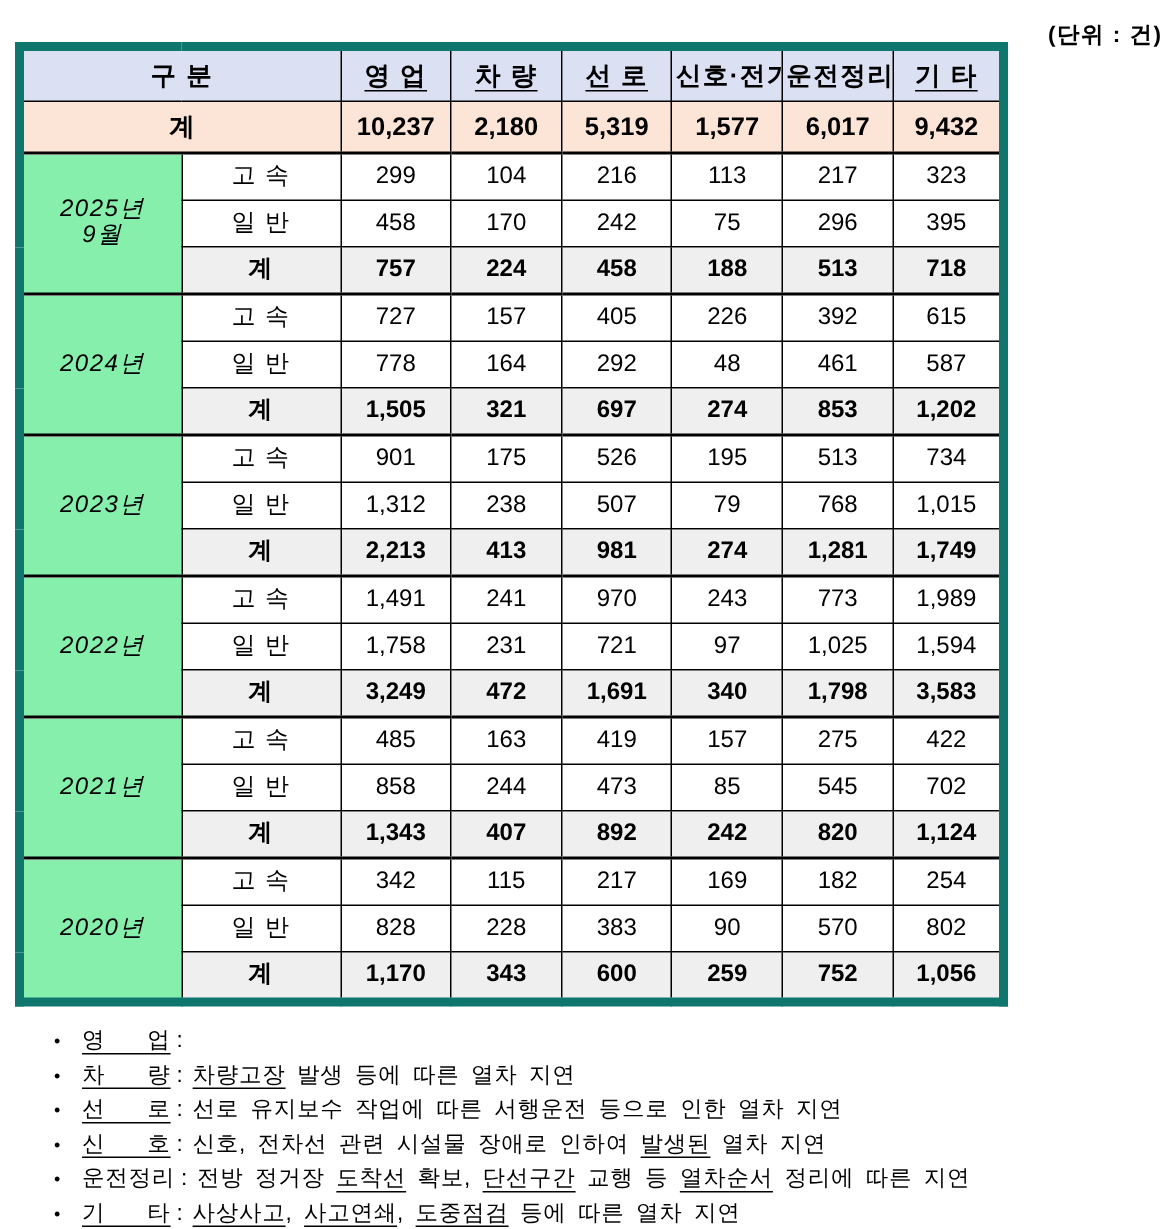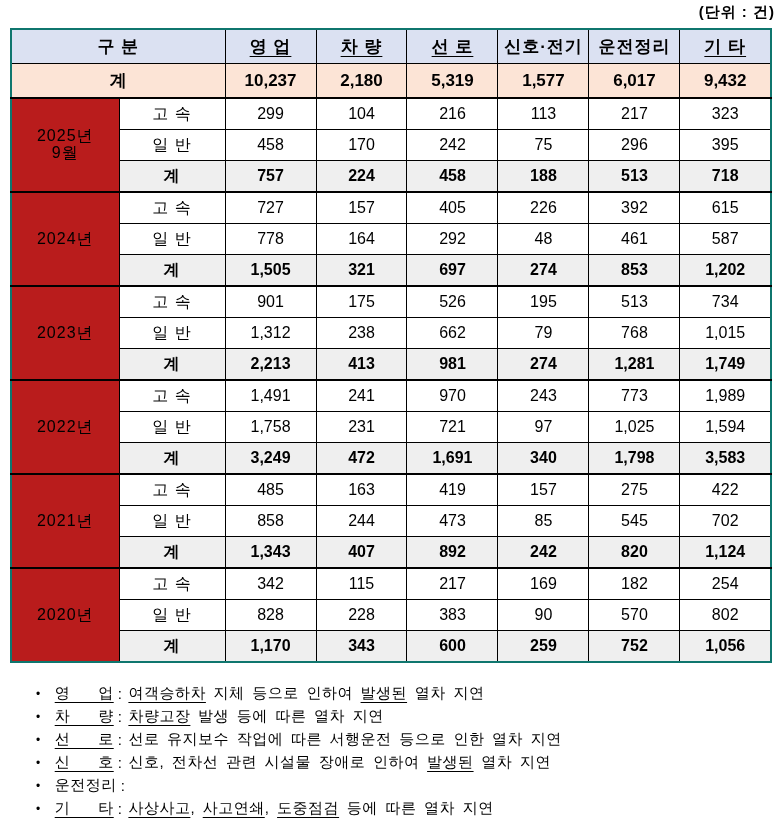--- a/index.html
+++ b/index.html
@@ -2,47 +2,47 @@
 <html><head>
 <meta charset="utf-8">
 <style>
   html,body{margin:0;padding:0;background:#ffffff;}
   body{
     width:782px;height:819px;position:relative;
     font-family:"Liberation Sans","DejaVu Sans",sans-serif;
     color:#000;
   }
   .unit-label{
-    position:absolute;top:3px;right:7px;
+    position:absolute;top:14px;right:7px;
     font-size:15px;font-weight:700;letter-spacing:1px;
   }
   table.stats{
-    position:absolute;top:28px;left:10px;width:762px;
+    position:absolute;top:28px;left:10px;width:662px;
     border-collapse:collapse;table-layout:fixed;
-    border:2px solid #0f766e;
+    border:6px solid #0f766e;
   }
   table.stats th,table.stats td{
     border:1px solid #000;
     padding:0 2px;height:30px;
     font-size:16px;line-height:1.05;
     text-align:center;vertical-align:middle;
     overflow:hidden;white-space:nowrap;
   }
   tr.hdr th{
     background:#dbe1f2;font-weight:700;font-size:17px;height:33px;
     letter-spacing:1px;
   }
   tr.grand td{
     background:#fce4d6;font-weight:700;font-size:17px;height:33px;
   }
   td.num{text-align:right;padding-right:10px;}
   td.type{text-align:left;padding-left:9px;letter-spacing:1px;}
   tr.gtotal td{background:#efefef;font-weight:700;}
   tr.gfirst td{border-top:2px solid #000;margin-top:48px;}
-  td.year{background:#b91c1c;font-size:16px;letter-spacing:1px;}
+  td.year{background:#86efac;font-size:16px;letter-spacing:1px;font-style:italic;}
   .sq{
     text-decoration-line:underline;
     text-decoration-style:wavy;
     text-decoration-color:#e8650a;
     text-decoration-thickness:1px;
     text-underline-offset:4px;
     text-decoration:underline;
   }
   .footnotes{
     position:absolute;left:36px;top:682px;width:740px;
@@ -151,21 +151,21 @@
         <td class="num">175</td>
         <td class="num">526</td>
         <td class="num">195</td>
         <td class="num">513</td>
         <td class="num">734</td>
       </tr>
       <tr>
         <td class="type">일 반</td>
         <td class="num">1,312</td>
         <td class="num">238</td>
-        <td class="num">662</td>
+        <td class="num">507</td>
         <td class="num">79</td>
         <td class="num">768</td>
         <td class="num">1,015</td>
       </tr>
       <tr class="gtotal">
         <td class="type">계</td>
         <td class="num">2,213</td>
         <td class="num">413</td>
         <td class="num">981</td>
         <td class="num">274</td>
@@ -253,19 +253,19 @@
         <td class="num">343</td>
         <td class="num">600</td>
         <td class="num">259</td>
         <td class="num">752</td>
         <td class="num">1,056</td>
       </tr>
     </tbody>
 </table>
 
 <div class="footnotes">
-    <div class="fn-line"><span class="fn-bullet">•</span><span class="fn-term sq">영      업</span><span class="fn-colon">:</span><span class="fn-def"><span class="sq">여객승하차</span><span> 지체 등으로 인하여 </span><span class="sq">발생된</span><span> 열차 지연</span></span></div>
+    <div class="fn-line"><span class="fn-bullet">•</span><span class="fn-term sq">영      업</span><span class="fn-colon">:</span></div>
     <div class="fn-line"><span class="fn-bullet">•</span><span class="fn-term sq">차      량</span><span class="fn-colon">:</span><span class="fn-def"><span class="sq">차량고장</span><span> 발생 등에 따른 열차 지연</span></span></div>
     <div class="fn-line"><span class="fn-bullet">•</span><span class="fn-term sq">선      로</span><span class="fn-colon">:</span><span class="fn-def"><span>선로 유지보수 작업에 따른 서행운전 등으로 인한 열차 지연</span></span></div>
     <div class="fn-line"><span class="fn-bullet">•</span><span class="fn-term sq">신      호</span><span class="fn-colon">:</span><span class="fn-def"><span>신호, 전차선 관련 시설물 장애로 인하여 </span><span class="sq">발생된</span><span> 열차 지연</span></span></div>
-    <div class="fn-line"><span class="fn-bullet">•</span><span class="fn-term">운전정리</span><span class="fn-colon">:</span></div>
+    <div class="fn-line"><span class="fn-bullet">•</span><span class="fn-term">운전정리</span><span class="fn-colon">:</span><span class="fn-def"><span>전방 정거장 </span><span class="sq">도착선</span><span> 확보, </span><span class="sq">단선구간</span><span> 교행 등 </span><span class="sq">열차순서</span><span> 정리에 따른 지연</span></span></div>
     <div class="fn-line"><span class="fn-bullet">•</span><span class="fn-term sq">기      타</span><span class="fn-colon">:</span><span class="fn-def"><span class="sq">사상사고</span><span>, </span><span class="sq">사고연쇄</span><span>, </span><span class="sq">도중점검</span><span> 등에 따른 열차 지연</span></span></div>
   </div>
 
 </body></html>

